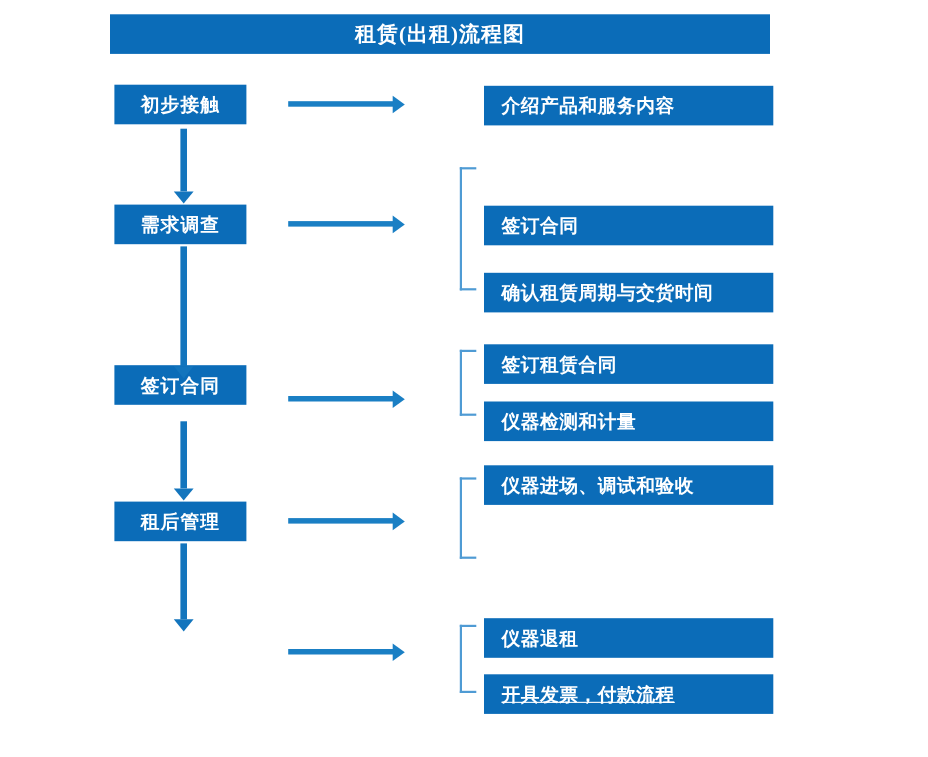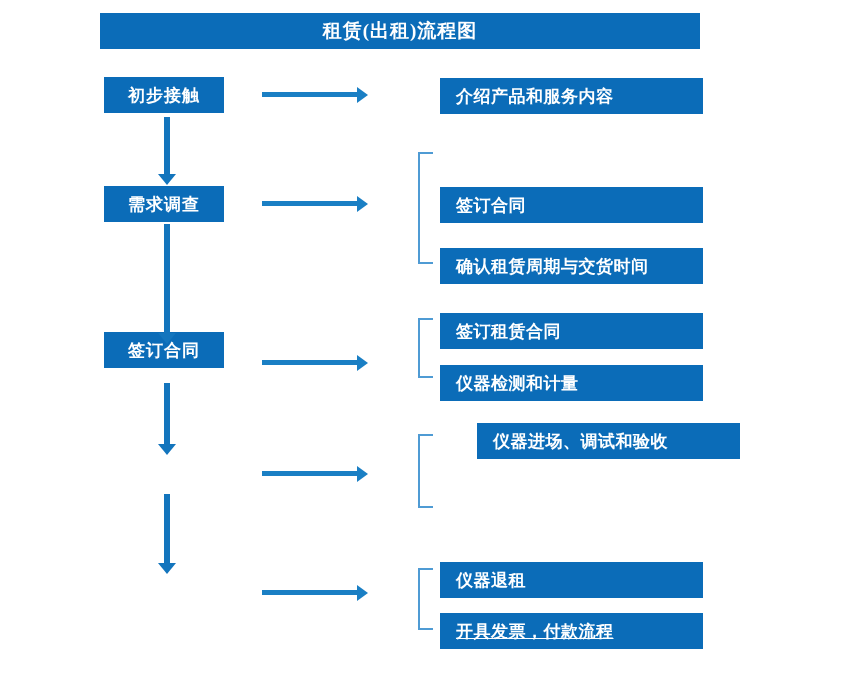--- a/index.html
+++ b/index.html
@@ -131,20 +131,21 @@
 <div id="canvas">
 
   <div class="title-bar">租赁(出租)流程图</div>
 
   <div class="stage-box" style="top:77px;">初步接触</div>
 
   <div class="stage-box" style="top:186px;text-align:right;">需求调查</div>
 
   <div class="stage-box" style="top:332px;">签订合同</div>
 
+  <div class="stage-box" style="top:456px;">租后管理</div>
 
 
   <div class="v-arrow" style="top:117px; height:68px;">
     <div class="shaft" style="height:57px;"></div>
     <div class="head" style="top:57px;"></div>
   </div>
 
   <div class="v-arrow" style="top:224px; height:120px;">
     <div class="shaft" style="height:109px;"></div>
     <div class="head" style="top:109px;"></div>
@@ -197,20 +198,20 @@
 
 
   <div class="detail-box" style="top:187px;">签订合同</div>
 
   <div class="detail-box" style="top:313px;">签订租赁合同</div>
 
   <div class="detail-box" style="top:248px;">确认租赁周期与交货时间</div>
 
   <div class="detail-box" style="top:365px;">仪器检测和计量</div>
 
-  <div class="detail-box" style="top:423px;margin-left:37px;">仪器进场、调试和验收</div>
+  <div class="detail-box" style="top:423px;">仪器进场、调试和验收</div>
 
 
   <div class="detail-box" style="top:562px;text-align:right;">仪器退租</div>
 
   <div class="detail-box" style="top:613px;text-decoration:underline;">开具发票，付款流程</div>
 
 </div>
 
 </body></html>

